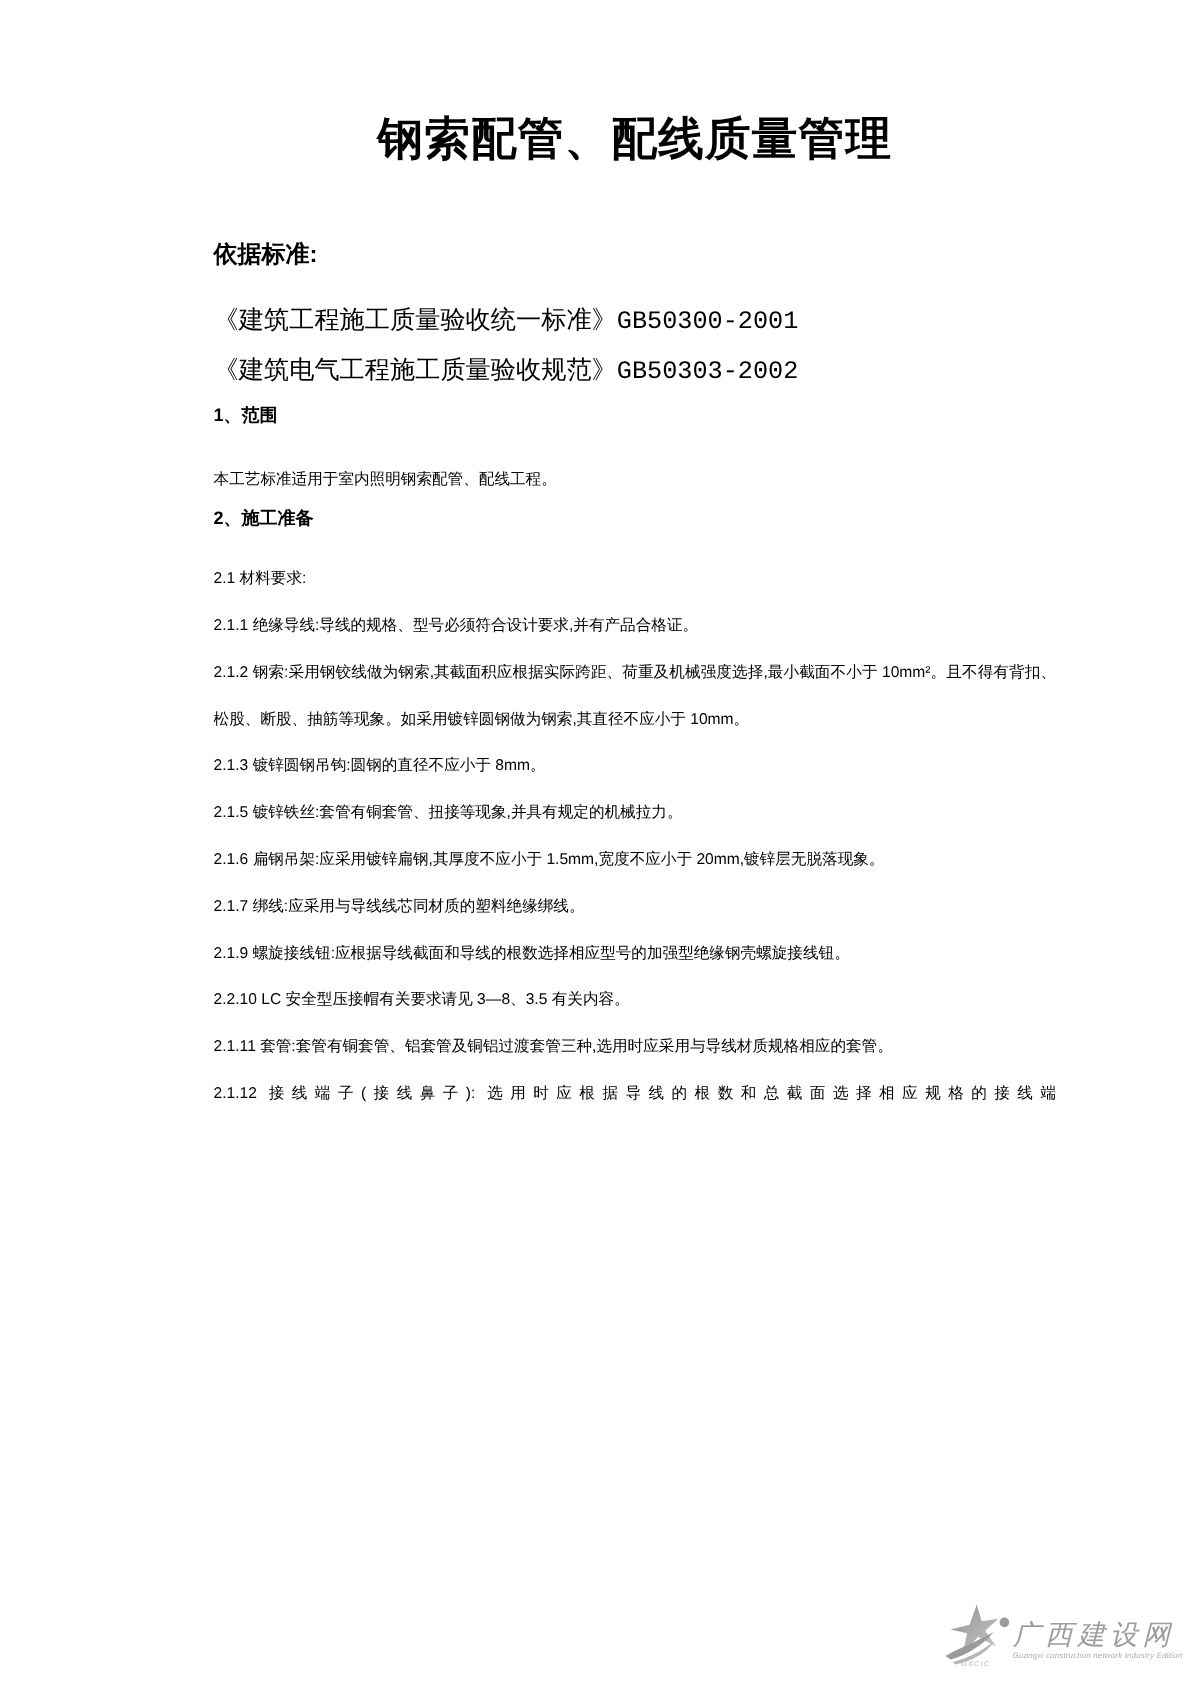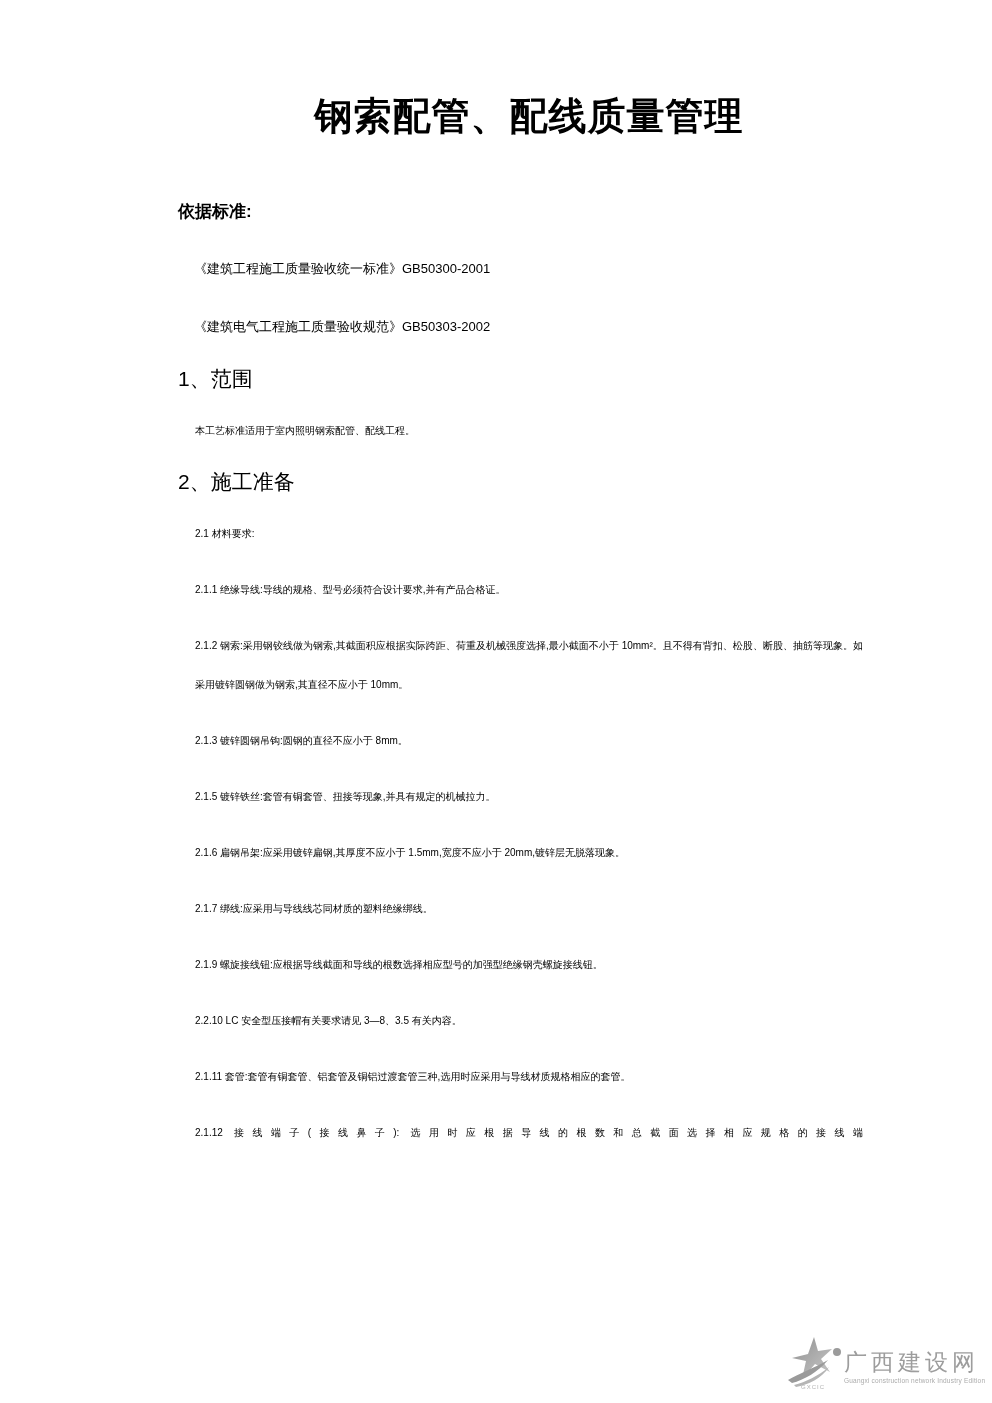--- a/index.html
+++ b/index.html
@@ -30,66 +30,68 @@
     margin: 92px 0 0 0;
     font-size: 38px;
     line-height: 48px;
     font-weight: 700;
     text-align: center;
     letter-spacing: 1px;
     white-space: nowrap;
   }
   .standards-heading {
     margin: 57px 0 0 0;
-    font-size: 17px;
+    font-size: 20px;
     line-height: 30px;
     font-weight: 700;
   }
   .standards {
     margin: 21px 0 0 0;
   }
   .standard-item {
-    font-size: 13px;
+    font-size: 21px;
     line-height: 42px;
-    margin: 16px;
+    margin: 0;
+    font-family: Liberation Mono, monospace;
   }
   .section-heading {
-    font-size: 21px;
+    font-size: 15px;
     line-height: 30px;
-    font-weight: 400;
+    font-weight: 700;
     margin: 0;
   }
   .sec1-body {
     margin: 17px 0 0 0;
   }
   .sec2-heading {
     margin: 0;
   }
   .sec2-body {
     margin: 14px 0 0 0;
   }
   .para {
-    font-size: 10px;
+    font-size: 13px;
     line-height: 39px;
-    margin: 17px;
+    margin: 0;
     text-align: justify;
     text-justify: inter-ideograph;
   }
   .para.cutoff {
     text-align-last: justify;
   }
   
   .watermark {
     position: absolute;
     left: 784px;
     top: 1336px;
     width: 202px;
     height: 62px;
     display: flex;
     align-items: flex-start;
+    font-style: italic;
   }
   .wm-logo {
     width: 58px;
     height: 60px;
     flex: 0 0 auto;
     display: flex;
     flex-direction: column;
     align-items: center;
   }
   .wm-logo svg { display: block; }

